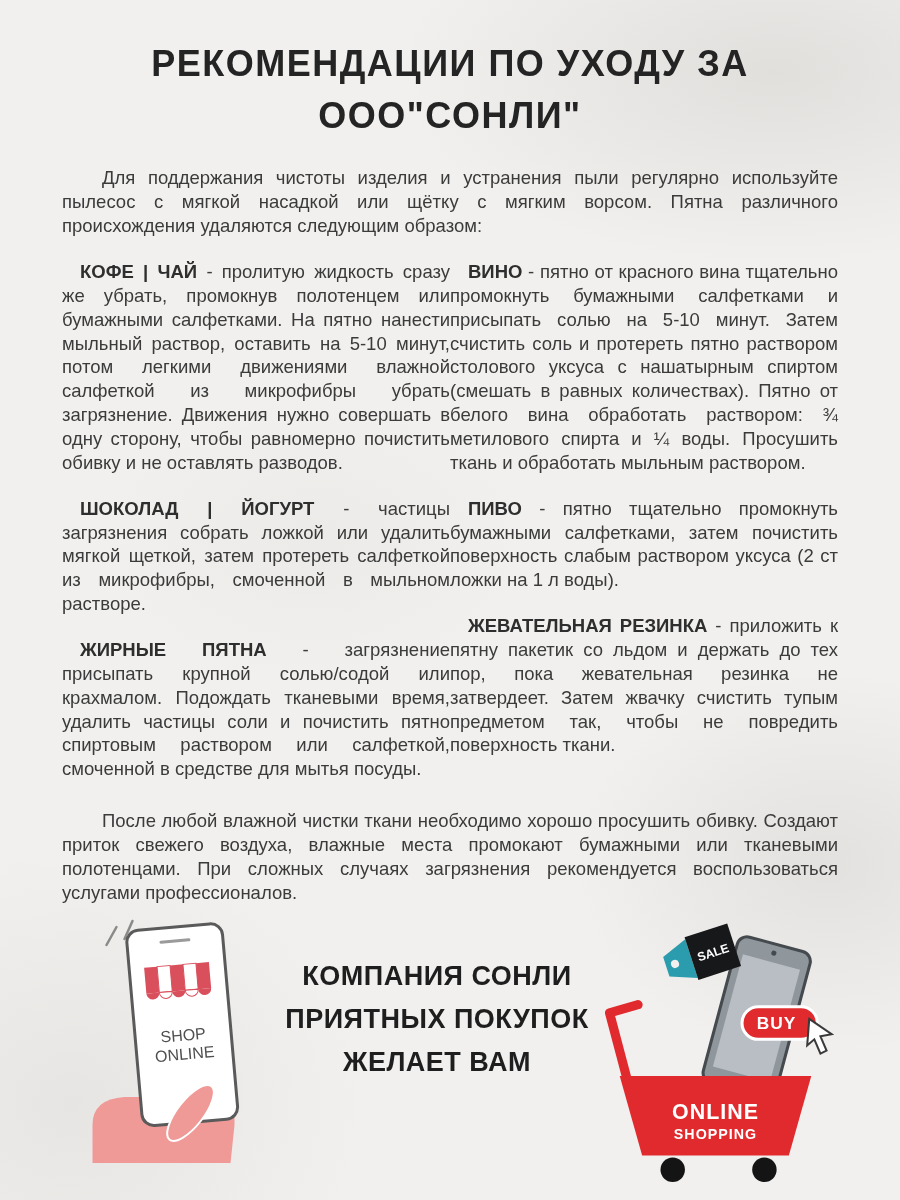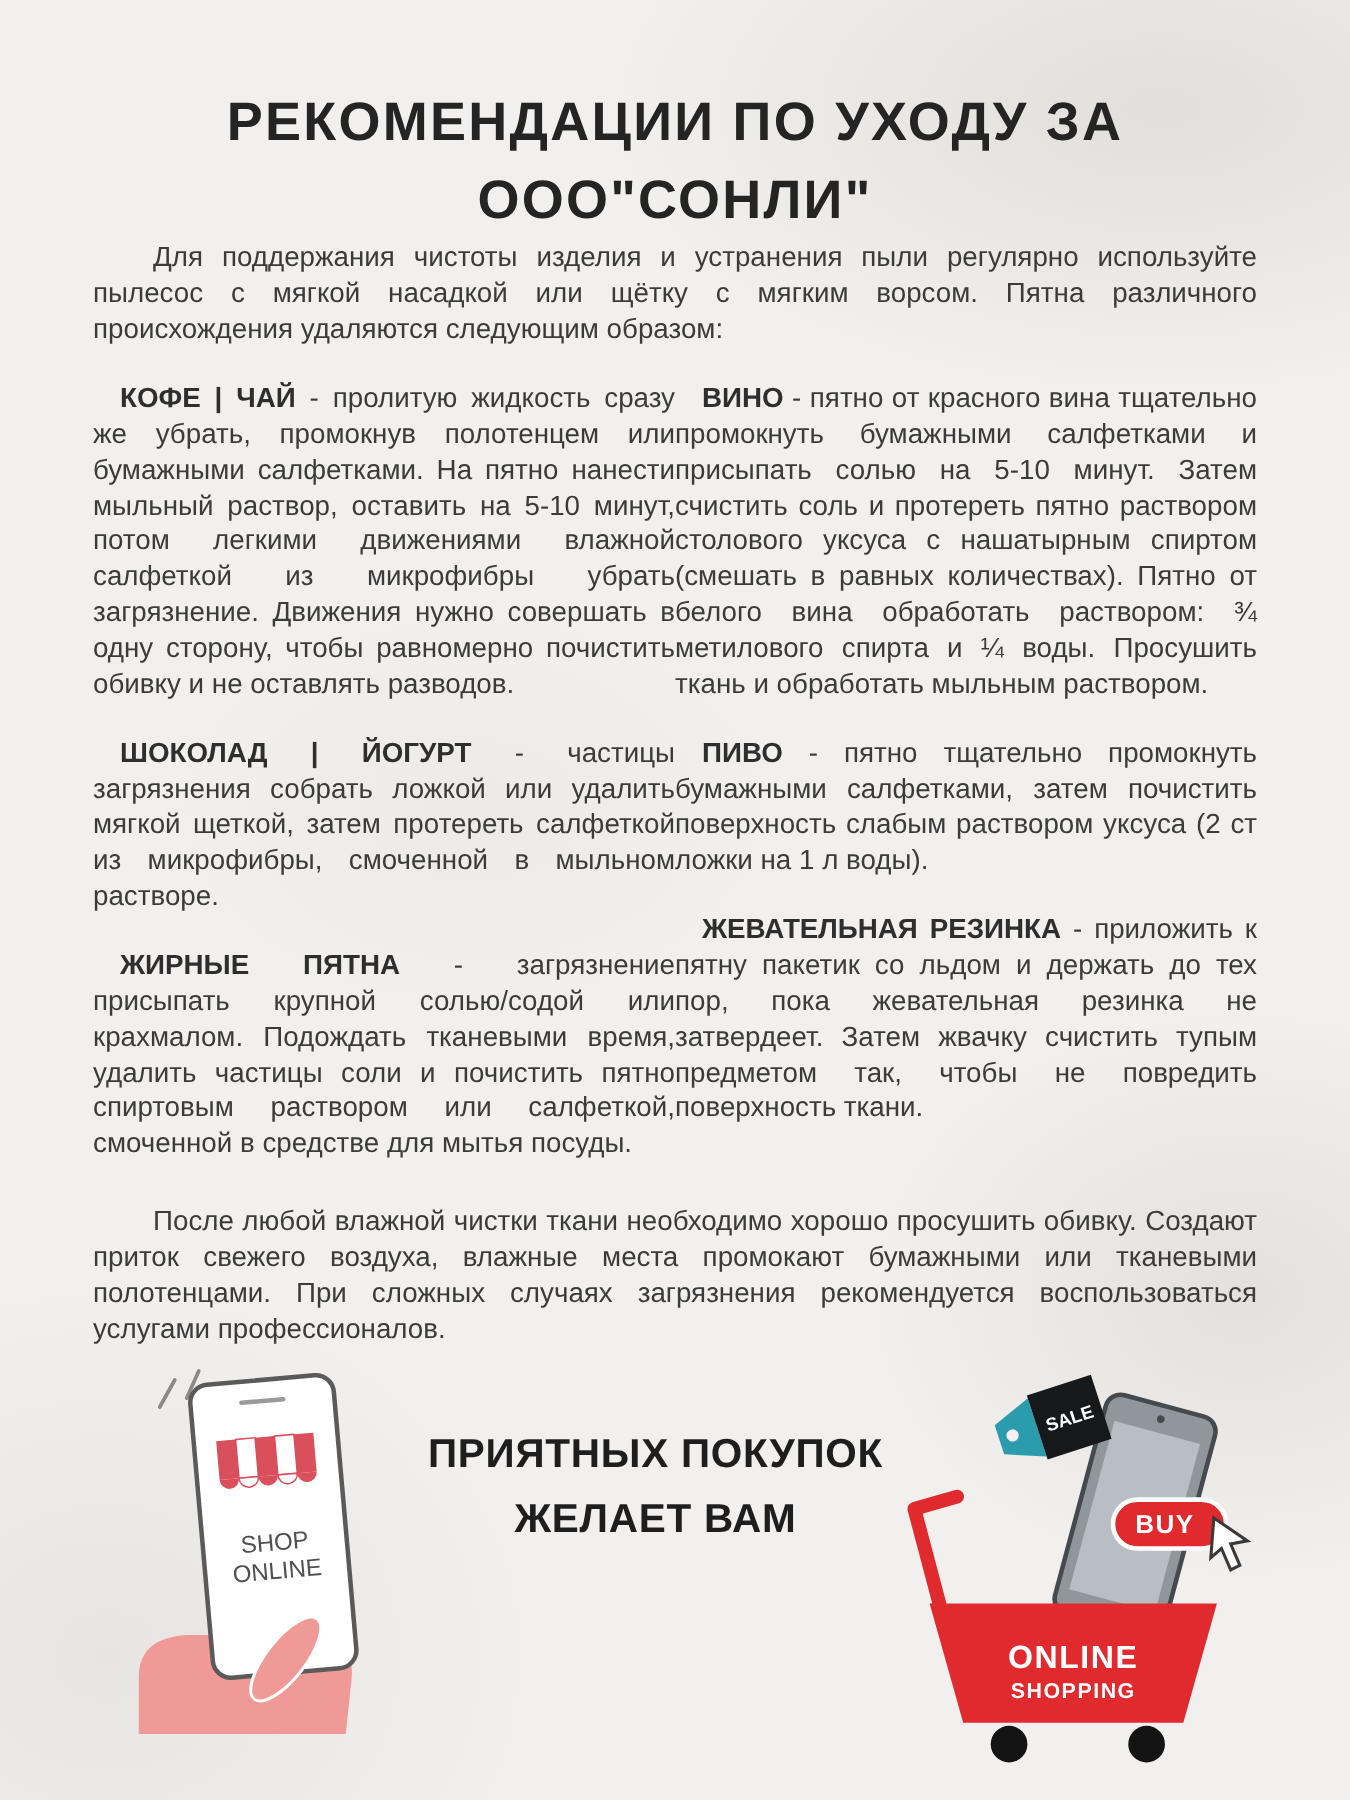--- a/index.html
+++ b/index.html
@@ -8,32 +8,32 @@
     width:900px; height:1200px; overflow:hidden;
     font-family:"Liberation Sans", sans-serif;
     color:#3b3b3b;
     background:
       radial-gradient(ellipse 620px 320px at 86% 6%, rgba(185,180,175,0.28), transparent 60%),
       radial-gradient(ellipse 480px 420px at 8% 92%, rgba(185,180,175,0.18), transparent 60%),
       radial-gradient(ellipse 420px 320px at 92% 72%, rgba(178,172,168,0.22), transparent 60%),
       radial-gradient(ellipse 300px 200px at 35% 45%, rgba(200,196,192,0.12), transparent 70%),
       #f1f0ee;
   }
-  .page { width:900px; height:1200px; padding:55px 62px 0 62px; }
+  .page { width:900px; height:1200px; padding:38px 62px 0 62px; }
 
   .title {
     text-align:center; font-weight:800; font-size:36px; line-height:1.45;
     letter-spacing:1.5px; color:#242424;
   }
 
   .intro, .closing {
     font-size:18.5px; line-height:1.29; text-align:justify;
     text-indent:40px; color:#3b3b3b;
   }
-  .intro { }
+  .intro { margin-top:24px; }
 
   .columns { display:flex; margin-top:22px; }
   .col { flex:1; min-width:0; }
   .section { margin-bottom:22px; }
   .section p { font-size:18.5px; line-height:1.29; text-align:justify; text-indent:18px; }
   .section .heading { font-weight:700; color:#2e2e2e; }
 
   .closing { margin-top:6px; }
 
   .footer { display:flex; align-items:flex-start; margin-top:8px; }
@@ -120,20 +120,21 @@
           <text x="104" y="128" text-anchor="middle" font-size="16" fill="#4f4f4f" font-family="Liberation Sans, sans-serif">SHOP</text>
           <text x="104" y="147" text-anchor="middle" font-size="16" fill="#4f4f4f" font-family="Liberation Sans, sans-serif">ONLINE</text>
           <rect x="94" y="194" width="20" height="6" rx="3" fill="none" stroke="#9a9a9a" stroke-width="2"></rect>
         </g>
 
         <ellipse cx="112" cy="200" rx="13" ry="34" transform="rotate(38 112 200)" fill="#f09a97" stroke="#ffffff" stroke-width="2"></ellipse>
       </svg>
     </div>
 
     <div class="footer-message">
+      <div>КОМПАНИЯ СОНЛИ</div>
       <div>ПРИЯТНЫХ ПОКУПОК</div>
       <div>ЖЕЛАЕТ ВАМ</div>
     </div>
 
     <div class="cart-illustration">
       <svg viewBox="0 0 240 265" width="245" height="270">
 
         <path d="M34 166 L16 98 L44 90" fill="none" stroke="#e12a2e" stroke-width="9" stroke-linecap="round" stroke-linejoin="round"></path>
 
         <g transform="rotate(15 160 100)">

